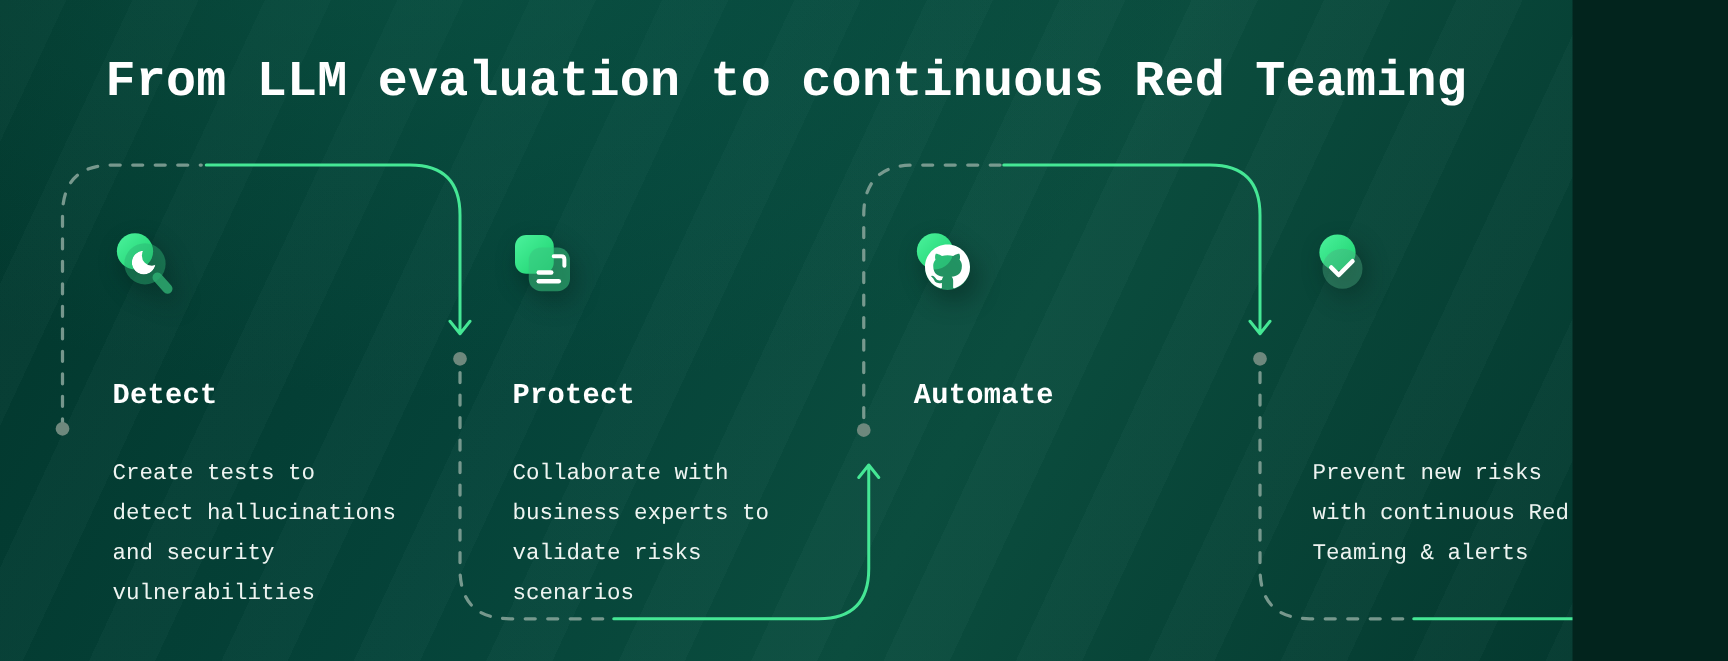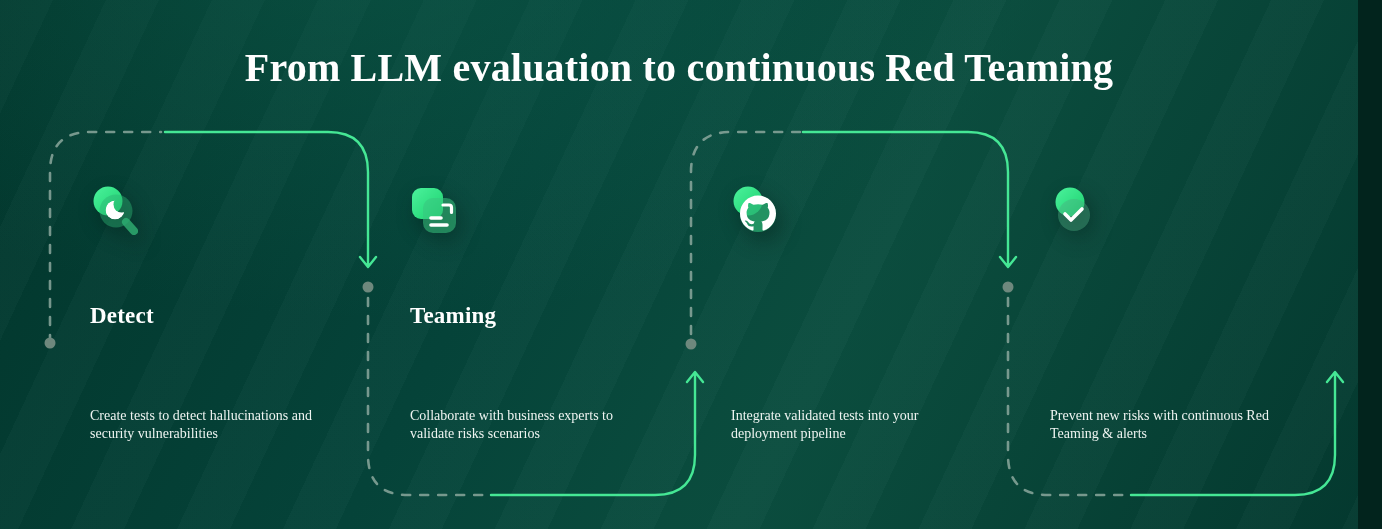--- a/index.html
+++ b/index.html
@@ -8,23 +8,23 @@
     --dot:#6e887d;
     --bg-dark:#02372d;
     --bg-mid:#05443a;
     --bg-light:#0b4e3f;
     --text:#eef4f1;
   }
   *{margin:0;padding:0;box-sizing:border-box;}
   html,body{background:#02241d;}
   .canvas{
     position:relative;
-    width:1358px;height:529px;
+    width:1258px;height:529px;
     overflow:hidden;
-    font-family:Liberation Serif, serif;
+    font-family:Liberation Mono, monospace;
     background:
       radial-gradient(1100px 620px at 28% -10%, rgba(20,110,88,.35) 0%, rgba(20,110,88,0) 60%),
       repeating-linear-gradient(115deg, rgba(255,255,255,.018) 0 48px, rgba(0,0,0,.02) 48px 96px),
       linear-gradient(118deg, var(--bg-dark) 0%, var(--bg-mid) 38%, var(--bg-light) 62%, #043a30 100%);
   }
   .title{
     position:absolute;top:44px;left:0;right:0;
     text-align:center;
     color:#ffffff;
     font-size:40px;
@@ -36,21 +36,21 @@
   .solid-path{fill:none;stroke:var(--accent);stroke-width:2.4;stroke-linecap:round;stroke-linejoin:round;}
   .node-dot{fill:var(--dot);}
   .card{position:absolute;top:185px;width:260px;height:280px;}
   .card .icon{position:absolute;top:0;left:0;filter:drop-shadow(5px 9px 10px rgba(0,22,15,.45));}
   .card h2{
     position:absolute;top:118px;left:2px;
     color:#ffffff;font-size:23px;font-weight:700;letter-spacing:.2px;
   }
   .card p{
     position:absolute;top:178px;left:2px;width:235px;
-    color:var(--text);font-size:14px;font-weight:400;line-height:18px;margin-top:44px;
+    color:var(--text);font-size:18px;font-weight:400;line-height:32px;
   }
 </style>
 </head>
 <body>
 
 <div class="canvas">
 
   <h1 class="title">From LLM evaluation to continuous Red Teaming</h1>
 
   <svg class="connectors" width="1382" height="529" viewBox="0 0 1382 529">
@@ -99,33 +99,33 @@
   </div>
 
   <div class="card" style="left:408px">
     <svg class="icon" width="58" height="58" viewBox="0 0 58 58">
       <rect x="4" y="3" width="31" height="31" rx="9" fill="url(#g1)"></rect>
       <rect x="15" y="13" width="33" height="35" rx="10" fill="rgba(56,196,128,.55)"></rect>
       <path d="M35 20 h6 q2.5 0 2.5 2.5 v5" fill="none" stroke="#ffffff" stroke-width="3.2" stroke-linecap="round"></path>
       <line x1="23" y1="33" x2="33" y2="33" stroke="#ffffff" stroke-width="3.6" stroke-linecap="round"></line>
       <line x1="23" y1="40" x2="39" y2="40" stroke="#ffffff" stroke-width="3.6" stroke-linecap="round"></line>
     </svg>
-    <h2>Teaming</h2>
+    <h2>Protect</h2>
     <p>Collaborate with business experts to validate risks scenarios</p>
   </div>
 
   <div class="card" style="left:729px">
     <svg class="icon" width="58" height="58" viewBox="0 0 58 58">
       <circle cx="19" cy="16" r="14.5" fill="url(#g1)"></circle>
       <circle cx="29" cy="29" r="18" fill="rgba(44,180,118,.72)"></circle>
       <g transform="translate(11,10.5) scale(2.25)">
         <path fill="#ffffff" d="M8 0C3.58 0 0 3.58 0 8c0 3.54 2.29 6.53 5.47 7.59.4.07.55-.17.55-.38 0-.19-.01-.82-.01-1.49-2.01.37-2.53-.49-2.69-.94-.09-.23-.48-.94-.82-1.13-.28-.15-.68-.52-.01-.53.63-.01 1.08.58 1.23.82.72 1.21 1.87.87 2.33.66.07-.52.28-.87.51-1.07-1.78-.2-3.64-.89-3.64-3.95 0-.87.31-1.59.82-2.15-.08-.2-.36-1.02.08-2.12 0 0 .67-.21 2.2.82.64-.18 1.32-.27 2-.27.68 0 1.36.09 2 .27 1.53-1.04 2.2-.82 2.2-.82.44 1.1.16 1.92.08 2.12.51.56.82 1.27.82 2.15 0 3.07-1.87 3.75-3.65 3.95.29.25.54.73.54 1.48 0 1.07-.01 1.93-.01 2.2 0 .21.15.46.55.38A8.012 8.012 0 0 0 16 8c0-4.42-3.58-8-8-8z"></path>
       </g>
     </svg>
-    <p>Integrate validated tests into your deployment pipeline</p>
+    <h2>Automate</h2>
   </div>
 
   <div class="card" style="left:1048px">
     <svg class="icon" width="58" height="58" viewBox="0 0 58 58">
       <circle cx="22" cy="17" r="14.5" fill="url(#g1)"></circle>
       <circle cx="26" cy="30" r="16" fill="rgba(74,172,128,.42)"></circle>
       <polyline points="17,29 23,35 34,24" fill="none" stroke="#ffffff" stroke-width="3.6" stroke-linecap="round" stroke-linejoin="round"></polyline>
     </svg>
     <p>Prevent new risks with continuous Red Teaming &amp; alerts</p>
   </div>

